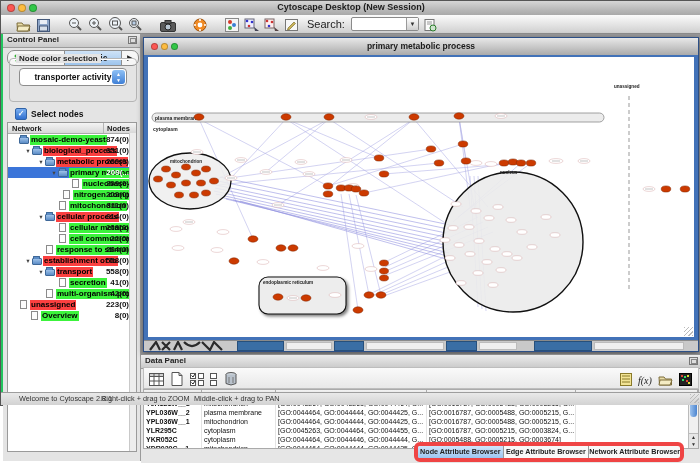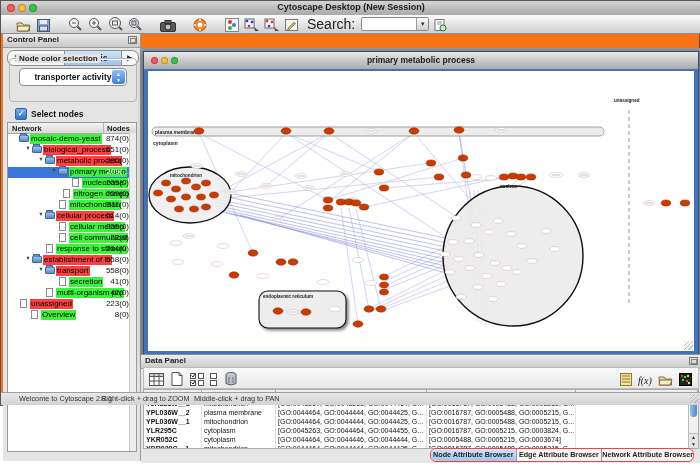--- a/index.html
+++ b/index.html
@@ -1,29 +1,29 @@
 <!DOCTYPE html>
 <html><head>
 <meta charset="utf-8">
 <style>
   html,body{margin:0;padding:0;width:700px;height:474px;overflow:hidden;
     font-family:"Liberation Sans",sans-serif;-webkit-font-smoothing:antialiased;}
-  #app{position:absolute;width:700px;height:406px;background:#f97316;border:1px solid #555;box-sizing:border-box;}
+  #app{position:absolute;width:700px;height:406px;background:#22c55e;border:1px solid #555;box-sizing:border-box;}
   
   .titlebar{position:absolute;left:0;top:0;width:700px;height:14px;
     background:linear-gradient(#d6d6d6,#b9b9b9 60%,#a9a9a9);border-bottom:1px solid #7d7d7d;}
   .titlebar .title{position:absolute;left:0;right:0;top:1px;text-align:center;font-size:9px;font-weight:bold;color:#1c1c1c;}
   .tl{position:absolute;top:3px;width:8px;height:8px;border-radius:50%;border:1px solid rgba(0,0,0,.25);box-sizing:border-box;}
   
   .toolbar{position:absolute;left:0;top:14px;width:700px;height:19px;
     background:linear-gradient(#fbfbfb,#e3e3e3 55%,#cfcfcf);border-bottom:1px solid #8d8d8d;
     display:flex;align-items:center;gap:3px;padding-left:14px;box-sizing:border-box;}
   .tbi{width:17px;height:16px;display:inline-flex;align-items:flex-end;justify-content:center;flex:0 0 auto;}
   .tbgap{width:9px;flex:0 0 auto;}
-  .searchlbl{font-size:14px;color:#222;margin:0 3px 0 4px;}
+  .searchlbl{font-size:11px;color:#222;margin:0 3px 0 4px;}
   .searchbox{width:66px;height:12px;background:#fff;border:1px solid #8a8a8a;border-radius:2px;position:relative;}
   .searchbox .arr{position:absolute;right:0;top:0;width:11px;height:100%;background:linear-gradient(#fdfdfd,#cfcfcf);
     border-left:1px solid #9a9a9a;font-size:6px;color:#333;display:flex;align-items:center;justify-content:center;}
   
   #control{position:absolute;left:2px;top:33px;width:138px;height:427px;background:#e4e4e4;border-right:1px solid #9a9a9a;box-sizing:border-box;}
   .paneltitle{height:12px;background:linear-gradient(#ececec,#c9c9c9);border-bottom:1px solid #9b9b9b;
     font-size:8px;font-weight:bold;color:#222;padding:1px 4px 0;position:relative;}
   .floatico{position:absolute;right:3px;top:2px;width:9px;height:8px;border:1px solid #777;background:#ddd;box-sizing:border-box;}
   .floatico:before{content:"";position:absolute;left:1px;top:1px;width:4px;height:3px;border:1px solid #888;}
   .tabbar{position:relative;height:17px;padding-top:2px;}
@@ -41,36 +41,36 @@
   .checkrow{position:absolute;left:12px;top:74px;display:flex;align-items:center;gap:4px;font-size:8.5px;font-weight:bold;color:#111;}
   .checkbox{width:10px;height:10px;border-radius:2px;background:linear-gradient(#79aef0,#2f6fd0);border:1px solid #2b5norm;
     border:1px solid #2f62a8;color:#fff;font-size:8px;line-height:10px;text-align:center;}
   
   .treepanel{position:absolute;left:4px;top:88px;width:130px;height:330px;background:#fff;border:1px solid #9a9a9a;box-sizing:border-box;overflow:hidden;}
   .treeheader{height:10px;background:linear-gradient(#f4f4f4,#d8d8d8);border-bottom:1px solid #aaa;position:relative;
     font-size:7.5px;font-weight:bold;color:#222;}
   .treeheader .h1{position:absolute;left:4px;top:1px;}
   .treeheader .h2{position:absolute;left:99px;top:1px;}
   .treeheader .div{position:absolute;left:95px;top:0;bottom:0;width:1px;background:#b5b5b5;}
-  .trow{position:relative;height:11px;display:flex;align-items:flex-start;font-size:8px;white-space:nowrap;}
+  .trow{position:relative;height:11px;display:flex;align-items:center;font-size:8px;white-space:nowrap;font-weight:bold;}
   .trow.sel{background:#3b75d9;}
   .trow .arr{width:8px;flex:0 0 8px;font-size:5.5px;color:#444;text-align:center;}
   .trow .fold{flex:0 0 11px;height:8px;position:relative;}
   .trow .fold i{position:absolute;left:0;top:1px;width:10px;height:7px;background:linear-gradient(#9ec1e8,#5b8cc6);border:1px solid #3e6899;border-radius:1px;box-sizing:border-box;}
   .trow .fold i:before{content:"";position:absolute;left:0;top:-3px;width:5px;height:2px;background:#5b8cc6;border:1px solid #3e6899;border-bottom:none;border-radius:1px 1px 0 0;}
   .trow .file{flex:0 0 11px;height:9px;position:relative;}
   .trow .file i{position:absolute;left:1px;top:0;width:7px;height:9px;background:#fdfdfd;border:1px solid #8b8b8b;box-sizing:border-box;}
   .trow .chip{padding:0 1px;height:10px;line-height:10px;color:#000;overflow:hidden;max-width:88px;}
   .chip.green{background:#3cf33c;}
   .chip.red{background:#fb4040;}
   .trow .cnt{position:absolute;right:7px;color:#111;}
   .trow.sel .cnt{color:#fff;}
   .treescroll{position:absolute;right:0;top:10px;bottom:0;width:6px;background:#ededed;border-left:1px solid #c9c9c9;}
   
-  #desktop{position:absolute;left:140px;top:47px;width:560px;height:320px;background:#98989a;}
+  #desktop{position:absolute;left:140px;top:33px;width:560px;height:320px;background:#98989a;}
   #netwin{position:absolute;left:2px;top:3px;width:556px;height:315px;background:#fff;
     border:1px solid #2c4f86;box-shadow:0 2px 6px rgba(0,0,0,.45);box-sizing:border-box;}
   .netbar{position:absolute;left:0;top:0;right:0;height:17px;
     background:linear-gradient(#e8e8e8,#bdbdbd 70%,#ababab);border-bottom:1px solid #7a7a7a;}
   .netbar .title{position:absolute;left:0;right:0;top:3px;text-align:center;font-size:8.5px;font-weight:bold;color:#1a1a1a;}
   .netbody{position:absolute;left:0;top:17px;right:0;bottom:10px;border:4px solid #4272b8;border-top:2px solid #4272b8;background:#fff;box-sizing:border-box;overflow:hidden;}
   .netband{position:absolute;left:0;bottom:0;right:0;height:10px;background:#c9c9c9;border-top:1px solid #8a8a8a;overflow:hidden;}
   .bandblue{position:absolute;top:0;bottom:0;background:#3a6ea5;border:1px solid #27507c;box-sizing:border-box;}
   .bandlite{position:absolute;top:1px;bottom:1px;background:#efefef;border:1px solid #bbb;box-sizing:border-box;}
   .grip{position:absolute;right:1px;bottom:1px;width:9px;height:9px;
@@ -88,21 +88,21 @@
   .dprow div{border-right:1px solid #e4e4e4;overflow:hidden;box-sizing:border-box;padding:0 2px;}
   .dprow .c0{font-weight:bold;}
   .c0{width:58px;flex:0 0 58px;}
   .c1{width:74px;flex:0 0 74px;}
   .c2{width:151px;flex:0 0 151px;}
   .c3{width:149px;flex:0 0 149px;}
   .c4{flex:1;}
   .dpscroll{position:absolute;right:0;top:9px;bottom:0;width:10px;background:#f0f0f0;border-left:1px solid #bbb;box-sizing:border-box;}
   .dpthumb{position:absolute;left:1px;right:1px;top:2px;height:16px;border-radius:4px;background:linear-gradient(90deg,#9cc2ee,#4b84cf);}
   .dparrows{position:absolute;left:0;right:0;bottom:0;height:14px;font-size:5px;color:#333;text-align:center;line-height:7px;background:#e6e6e6;border-top:1px solid #bbb;}
-  .seg{position:absolute;left:273px;bottom:1px;width:262px;height:12px;display:flex;border:1px solid #ef4444;border-radius:6px;overflow:hidden;background:#f8f8f8;margin-left:16px;}
+  .seg{position:absolute;left:273px;bottom:1px;width:262px;height:12px;display:flex;border:4px solid #ef4444;border-radius:6px;overflow:hidden;background:#f8f8f8;}
   .seg div{flex:1;font-size:7.2px;font-weight:bold;color:#222;text-align:center;line-height:12px;border-right:1px solid #9a9a9a;white-space:nowrap;}
   .seg div:last-child{border-right:none;}
   .seg .on{background:linear-gradient(#cfe5fb,#9cc6f0);}
   
   #statusbar{position:absolute;left:0;bottom:0;width:700px;height:12px;background:linear-gradient(#e9e9e9,#d2d2d2);border-top:1px solid #9d9d9d;}
   #statusbar span{position:absolute;top:1px;font-size:7.3px;color:#333;}
   svg{display:block;}
   .netlabel{font-weight:bold;fill:#1a1a1a;}
 </style>
 </head>

